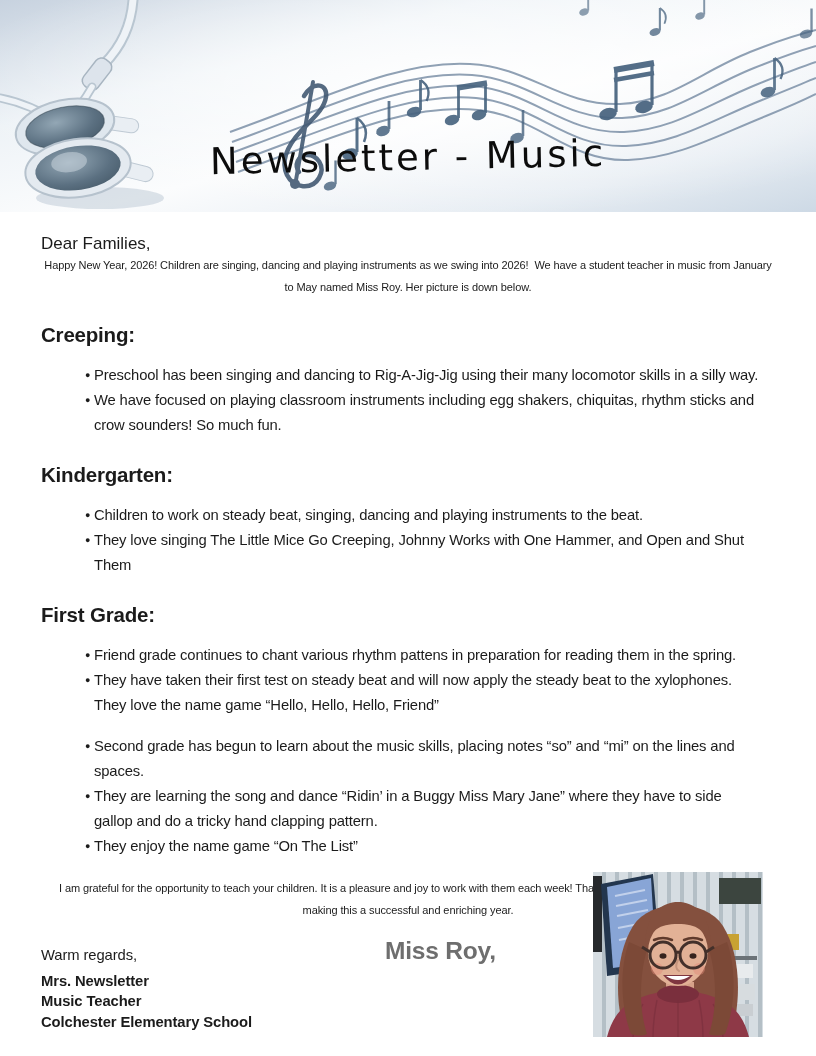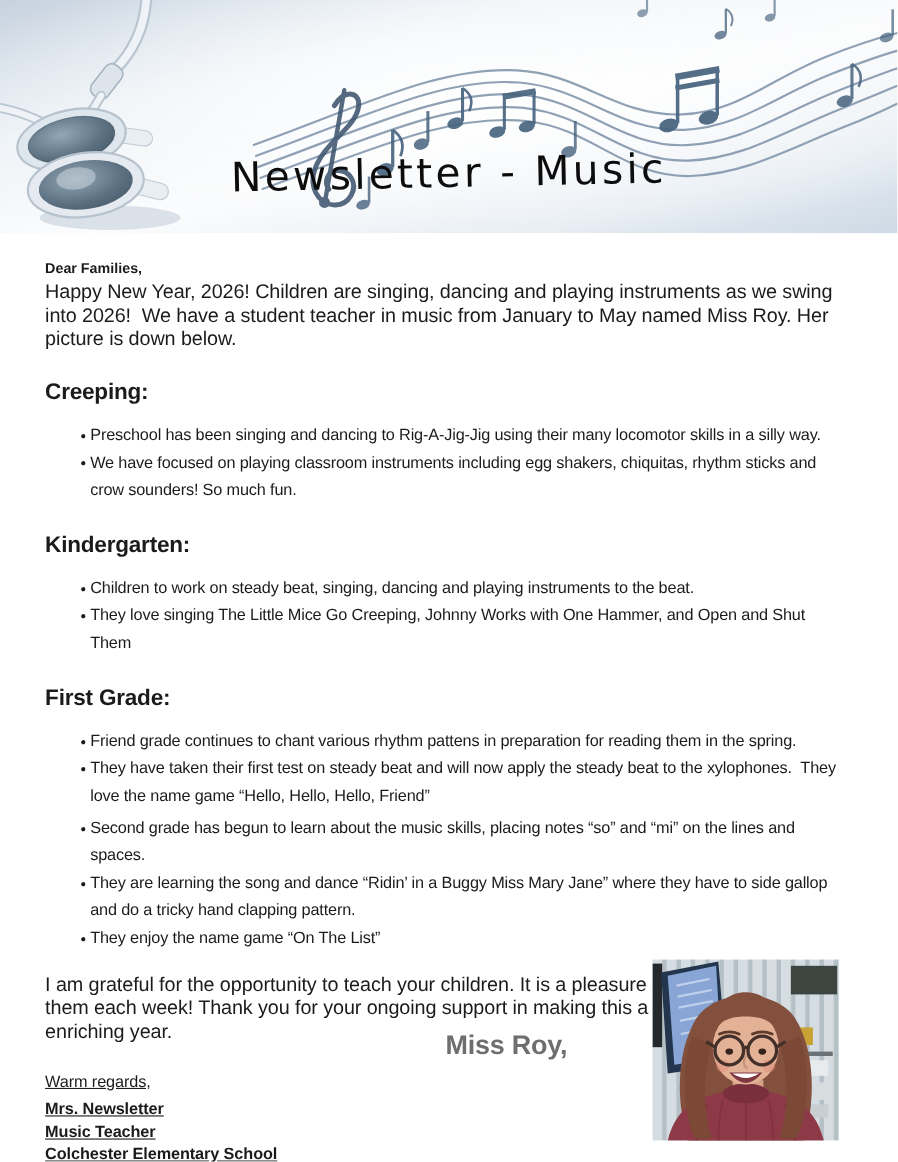--- a/index.html
+++ b/index.html
@@ -21,49 +21,49 @@
     text-align:center;
     font-family:"DejaVu Sans", sans-serif;
     font-size:37px; font-weight:500; letter-spacing:3px;
     color:#0c0c0c;
     transform:rotate(-1.2deg);
     pointer-events:none;
   }
 
   
   .content { padding:0 41px; }
-  .salutation { margin:21px 0 0; font-weight:700; font-size:13px; line-height:22px; }
+  .salutation { margin:21px 0 0; font-weight:400; font-size:17px; line-height:22px; }
   .intro, .closing {
-    margin:0; font-size:18px; line-height:21.6px;
-    letter-spacing:-0.1px; white-space:pre-wrap;
+    margin:0; font-size:11px; line-height:21.6px;
+    letter-spacing:-0.1px; white-space:pre-wrap;text-align:center;
   }
   .closing { margin-top:19px; }
   h2.section-heading {
     font-size:20.5px; font-weight:700; letter-spacing:-0.2px;
     margin:25px 0 15px;
   }
-  ul.bullet-list { margin:4px; padding:0; list-style:none; }
+  ul.bullet-list { margin:16px; padding:0; list-style:none; }
   ul.bullet-list li {
     position:relative; font-size:14.8px; line-height:25px;
     padding-left:37px; letter-spacing:-0.15px; white-space:pre-wrap;
   }
   ul.bullet-list li::before {
     content:"●"; position:absolute; left:28px; top:0;
     font-size:9px; line-height:25px;
   }
 
   
   .signature { margin-top:24px; }
-  .signature p { margin:0; font-size:14.8px; line-height:20.5px; letter-spacing:-0.1px;text-decoration:underline; }
+  .signature p { margin:0; font-size:14.8px; line-height:20.5px; letter-spacing:-0.1px; }
   .signature .valediction { font-weight:400; margin-bottom:5px; }
   .signature .bold { font-weight:700; }
 
   
   .photo-caption {
-    position:absolute; left:405px; top:935px;
+    position:absolute; left:385px; top:935px;
     font-size:24.5px; font-weight:700; color:#6e6e6e;
     line-height:31px; letter-spacing:-0.2px;
   }
   .portrait {
     position:absolute; left:593px; top:872px;
     width:170px; height:165px; overflow:hidden;
   }
   .portrait svg { display:block; width:170px; height:165px; }
 </style>
 </head>

